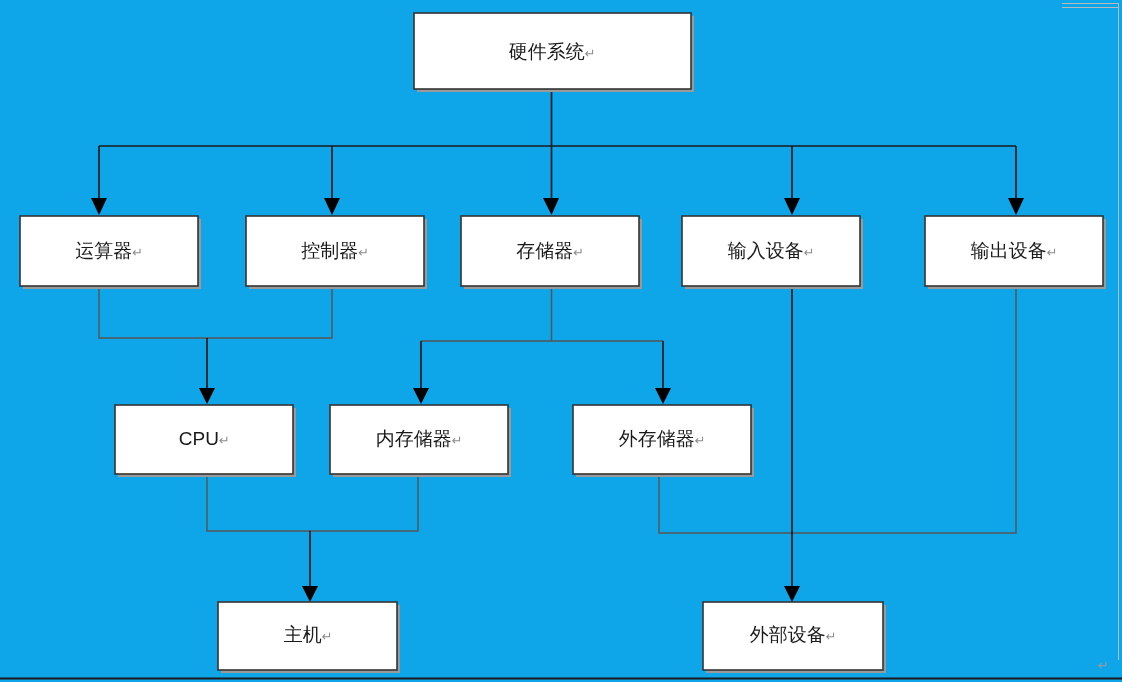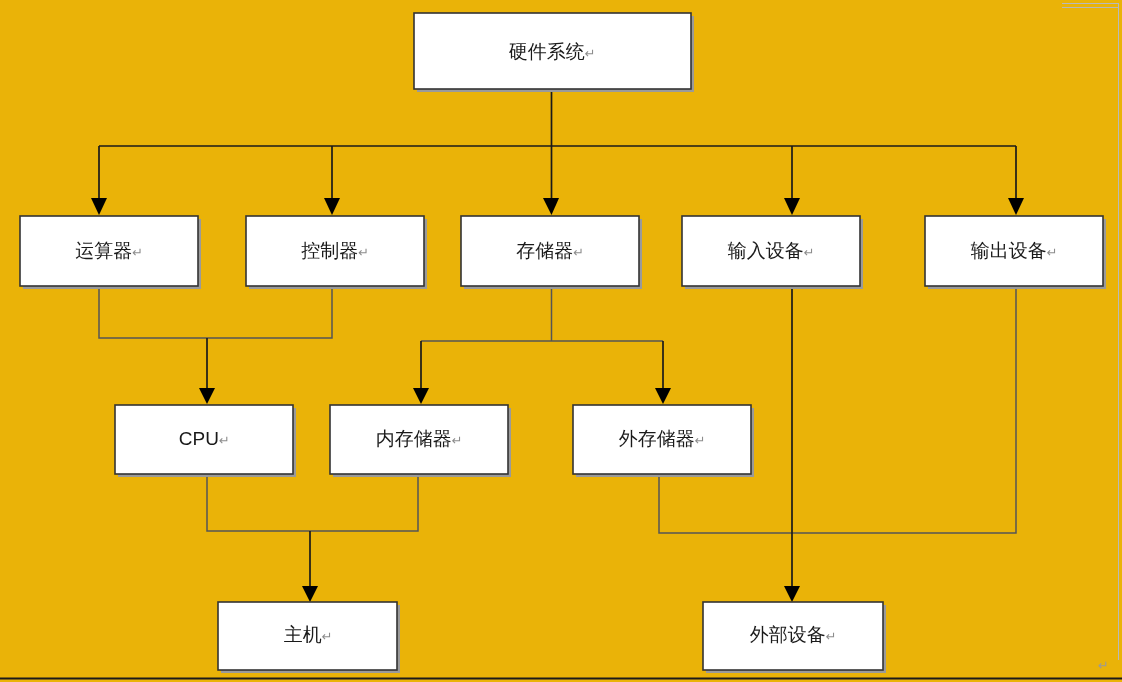--- a/index.html
+++ b/index.html
@@ -8,21 +8,21 @@
     padding: 0;
     background: #ffffff;
   }
   body {
     font-family: "Liberation Sans", "DejaVu Sans", sans-serif;
   }
   #page {
     position: relative;
     width: 1122px;
     height: 682px;
-    background: #eab308;
+    background: #0ea5e9;
     overflow: hidden;
   }
   #diagram-svg {
     position: absolute;
     left: 0;
     top: 0;
     width: 1122px;
     height: 682px;
   }
   .node-box {

